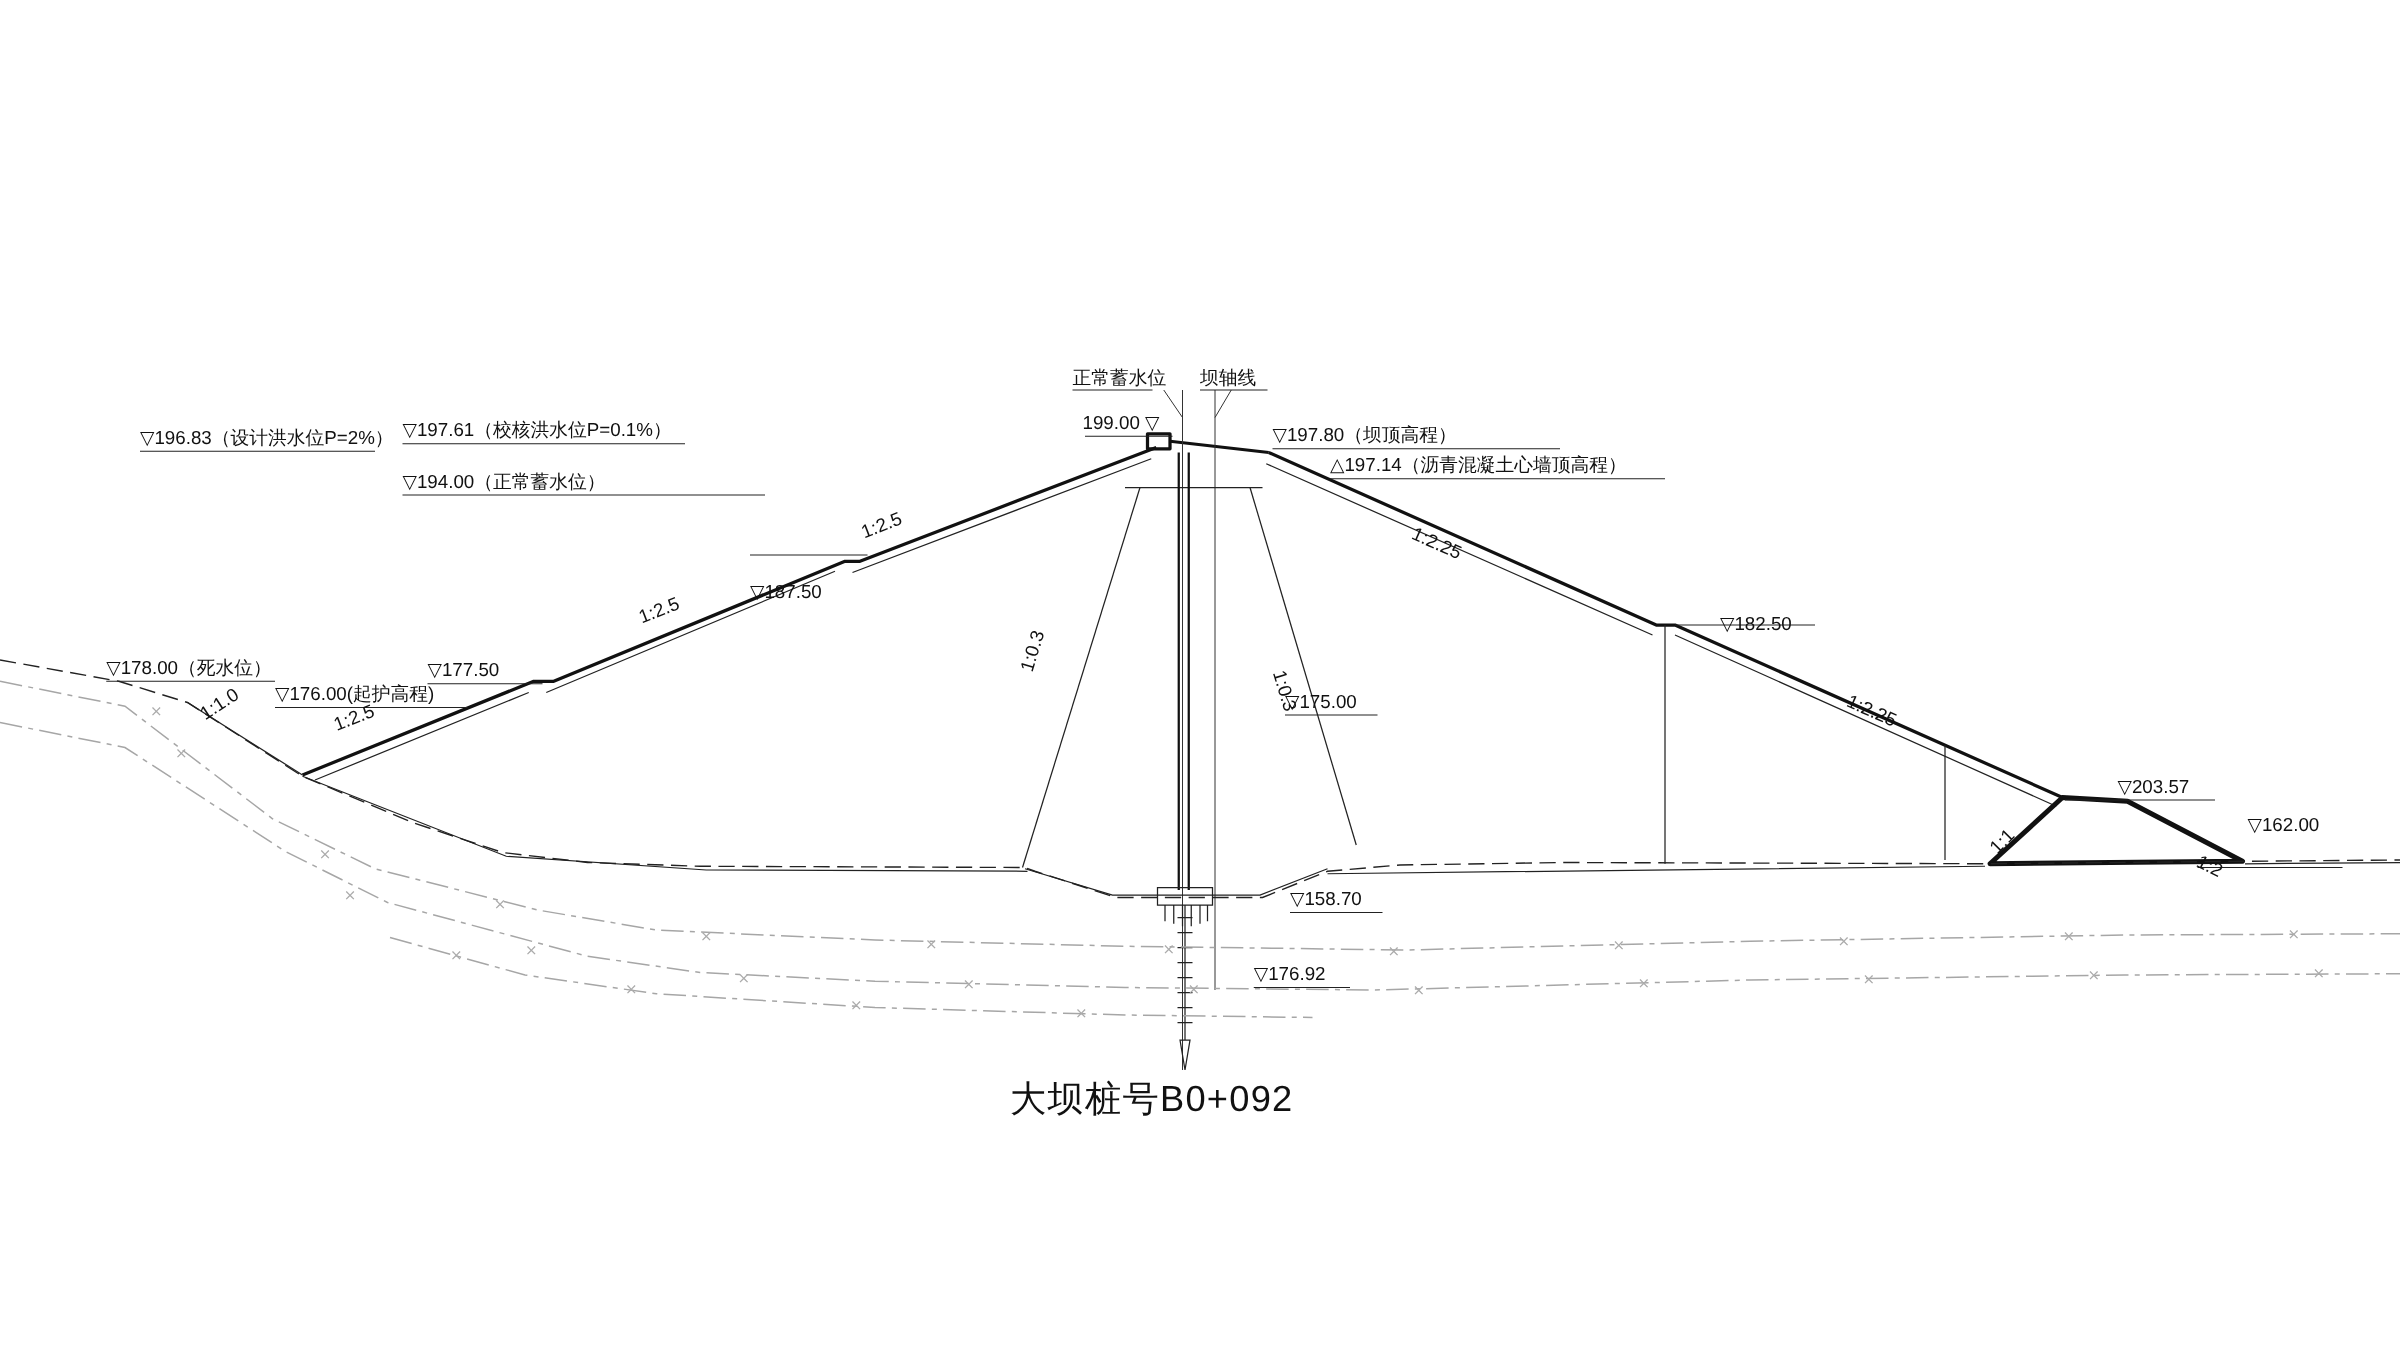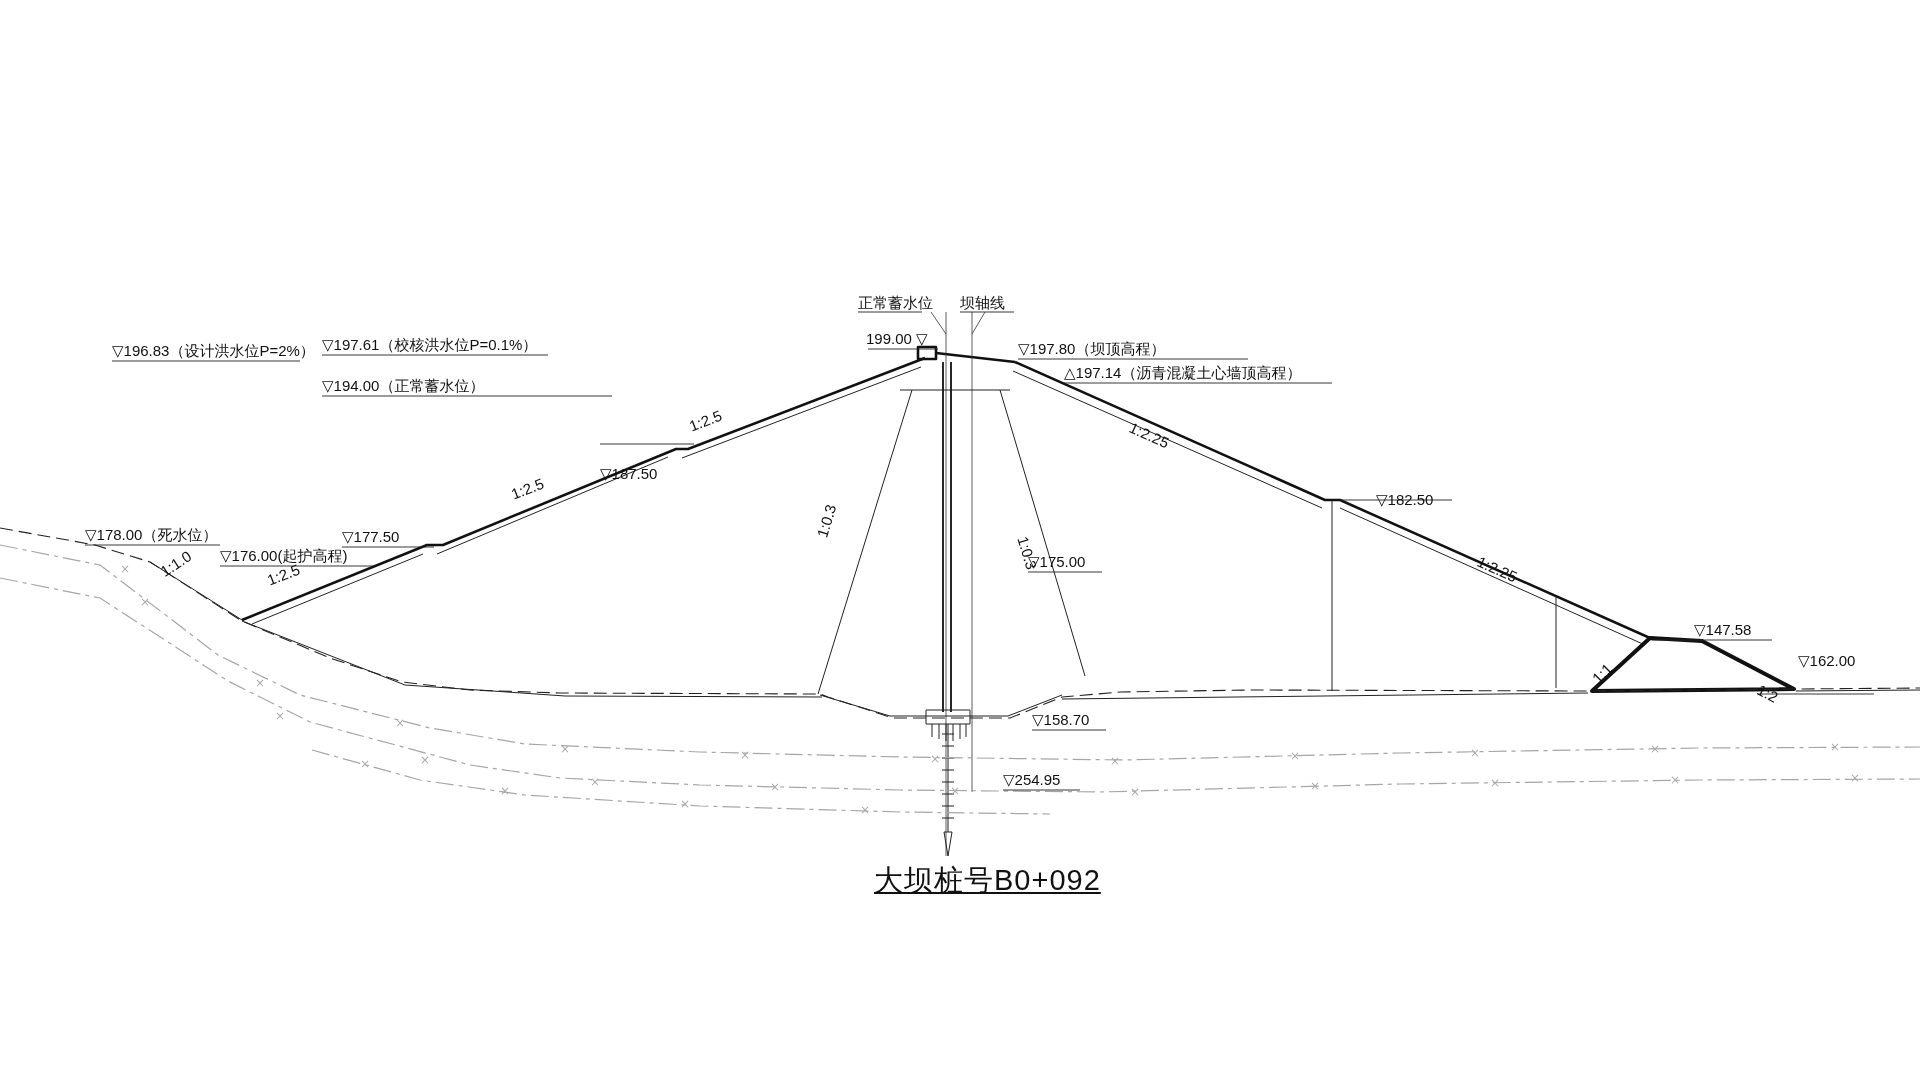--- a/index.html
+++ b/index.html
@@ -131,31 +131,31 @@
   <div class="lbl" style="left:1064px;top:364px;">△197.14（沥青混凝土心墙顶高程）</div>
   <div class="lbl" style="left:112px;top:342px;">▽196.83（设计洪水位P=2%）</div>
   <div class="lbl" style="left:322px;top:336px;">▽197.61（校核洪水位P=0.1%）</div>
   <div class="lbl" style="left:322px;top:377px;">▽194.00（正常蓄水位）</div>
   <div class="lbl" style="left:600px;top:425px;margin-top:40px;">▽187.50</div>
   <div class="lbl" style="left:85px;top:526px;text-align:right;">▽178.00（死水位）</div>
   <div class="lbl" style="left:220px;top:547px;">▽176.00(起护高程)</div>
   <div class="lbl" style="left:342px;top:528px;">▽177.50</div>
   <div class="lbl" style="left:1376px;top:491px;">▽182.50</div>
   <div class="lbl" style="left:1028px;top:553px;">▽175.00</div>
-  <div class="lbl" style="left:1694px;top:621px;">▽147.58</div>
+  <div class="lbl" style="left:1694px;top:621px;">▽203.57</div>
   <div class="lbl" style="left:1798px;top:652px;">▽162.00</div>
   <div class="lbl" style="left:1032px;top:711px;">▽158.70</div>
-  <div class="lbl" style="left:1003px;top:771px;">▽254.95</div>
+  <div class="lbl" style="left:1003px;top:771px;">▽176.92</div>
 
   <div class="lbl slope" style="left:690px;top:418px;transform:rotate(-21deg);">1:2.5</div>
   <div class="lbl slope" style="left:512px;top:486px;transform:rotate(-21deg);">1:2.5</div>
   <div class="lbl slope" style="left:268px;top:572px;transform:rotate(-21deg);">1:2.5</div>
   <div class="lbl slope" style="left:162px;top:564px;transform:rotate(-33deg);">1:1.0</div>
   <div class="lbl slope" style="left:822px;top:528px;transform:rotate(-73deg);">1:0.3</div>
   <div class="lbl slope" style="left:1022px;top:528px;transform:rotate(73deg);">1:0.3</div>
   <div class="lbl slope" style="left:1130px;top:418px;transform:rotate(24deg);">1:2.25</div>
   <div class="lbl slope" style="left:1478px;top:552px;transform:rotate(24deg);">1:2.25</div>
   <div class="lbl slope" style="left:1595px;top:672px;transform:rotate(-45deg);">1:1</div>
   <div class="lbl slope" style="left:1758px;top:680px;transform:rotate(27deg);">1:2</div>
 
-  <div class="title" style="left:874px;top:864px;text-decoration:underline;">大坝桩号B0+092</div>
+  <div class="title" style="left:808px;top:864px;">大坝桩号B0+092</div>
 
 </div>
 
 </body></html>

